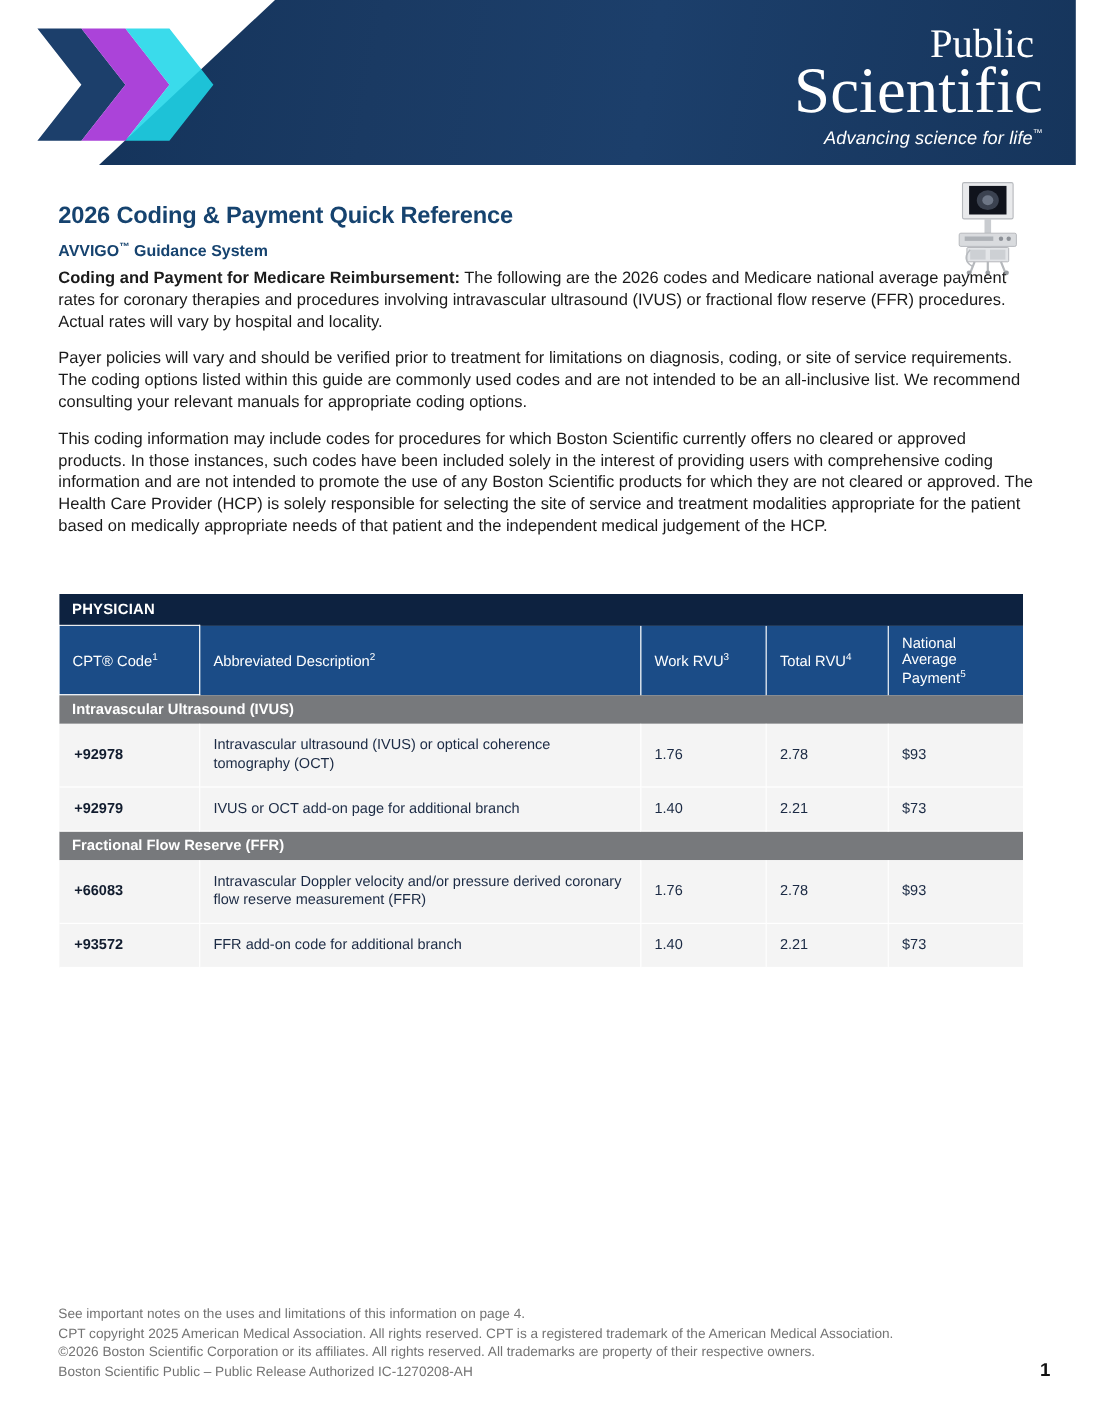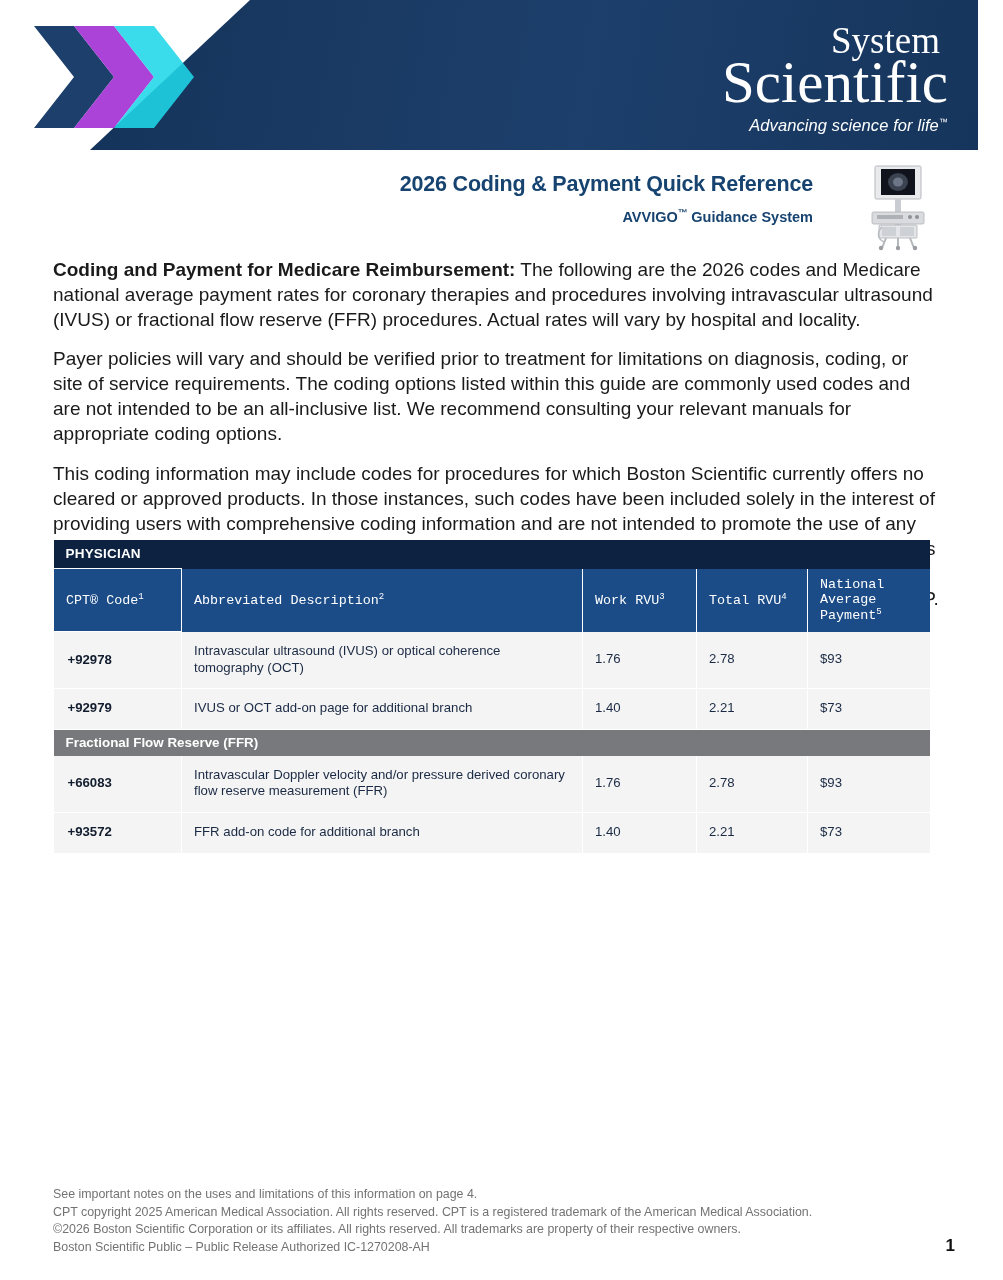--- a/index.html
+++ b/index.html
@@ -74,23 +74,22 @@
   }
   .bs-tm {
     font-size: 9px;
     vertical-align: super;
   }
 
   
   .title-block {
     position: absolute;
     left: 53px;
-    top: 172px;
+    top: 184px;
     width: 760px;
-    text-align: right;
   }
   .doc-title {
     font-size: 21.5px;
     font-weight: bold;
     color: #16436f;
     margin: 0;
     letter-spacing: -0.2px;
   }
   .doc-subtitle {
     font-size: 14.5px;
@@ -109,23 +108,23 @@
     left: 862px;
     top: 163px;
     width: 72px;
     height: 88px;
   }
 
   
   .body-copy {
     position: absolute;
     left: 53px;
-    top: 257px;
+    top: 243px;
     width: 888px;
-    font-size: 19px;
+    font-size: 15px;
     line-height: 1.32;
     color: #1a1a1a;
   }
   .body-copy p {
     margin: 0 0 14px 0;
     text-align: left;
   }
   .body-copy p:last-child { margin-bottom: 0; }
   .lead-in { font-weight: bold; }
 
@@ -152,21 +151,20 @@
     letter-spacing: 0.2px;
   }
   .col-head td {
     background: #1b4c87;
     color: #ffffff;
     font-size: 13.4px;
     font-weight: normal;
     padding: 8px 12px 9px 12px;
     vertical-align: middle;
     border-right: 1.5px solid #ffffff;
-    font-family: Liberation Mono, monospace;
   }
   .col-head td:last-child { border-right: none; }
   .col-head td.first-col {
     border: 1.5px solid #ffffff;
     vertical-align: middle;
   }
   .col-head sup { font-size: 9px; }
   .group-row td {
     background: #77797c;
     color: #ffffff;
@@ -218,21 +216,21 @@
 
   <div class="logo-chevrons">
     <svg width="175" height="110" viewBox="0 0 175 110">
       <path d="M12 4 L52 4 L92 55 L52 106 L12 106 L52 55 Z" fill="#1c3f6b"></path>
       <path d="M52 4 L92 4 L132 55 L92 106 L52 106 L92 55 Z" fill="#a433d6" opacity="0.92"></path>
       <path d="M92 4 L132 4 L172 55 L132 106 L92 106 L132 55 Z" fill="#1fd6e8" opacity="0.88"></path>
     </svg>
   </div>
 
   <div class="bs-wordmark">
-    <span class="bs-word-1">System</span>
+    <span class="bs-word-1">Public</span>
     <span class="bs-word-2">Scientific</span>
     <span class="bs-tagline"><span>Advancing science for life</span><span class="bs-tm">™</span></span>
   </div>
 </div>
 
 <div class="title-block">
   <h1 class="doc-title">2026 Coding &amp; Payment Quick Reference</h1>
   <div class="doc-subtitle"><span>AVVIGO</span><span class="tm">™</span><span> Guidance System</span></div>
 </div>
 
@@ -287,20 +285,23 @@
     </tr>
 
     <tr class="col-head">
       <td class="first-col"><span>CPT® Code</span><sup>1</sup></td>
       <td><span>Abbreviated Description</span><sup>2</sup></td>
       <td><span>Work RVU</span><sup>3</sup></td>
       <td><span>Total RVU</span><sup>4</sup></td>
       <td><span>National Average Payment</span><sup>5</sup></td>
     </tr>
 
+    <tr class="group-row">
+      <td colspan="5">Intravascular Ultrasound (IVUS)</td>
+    </tr>
     <tr class="data-row">
       <td class="code-cell">+92978</td>
       <td>Intravascular ultrasound (IVUS) or optical coherence tomography (OCT)</td>
       <td>1.76</td>
       <td>2.78</td>
       <td>$93</td>
     </tr>
     <tr class="data-row">
       <td class="code-cell">+92979</td>
       <td>IVUS or OCT add-on page for additional branch</td>

